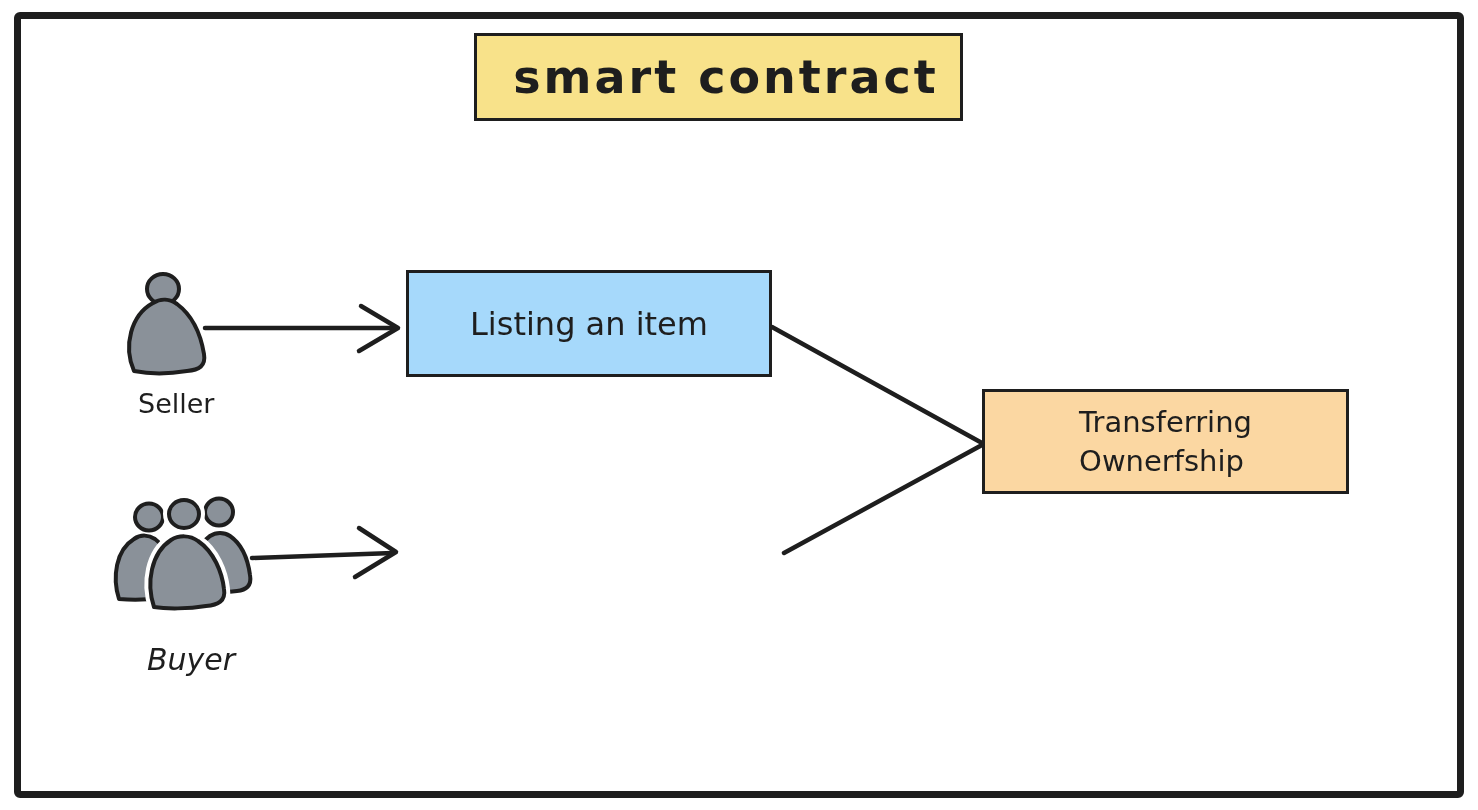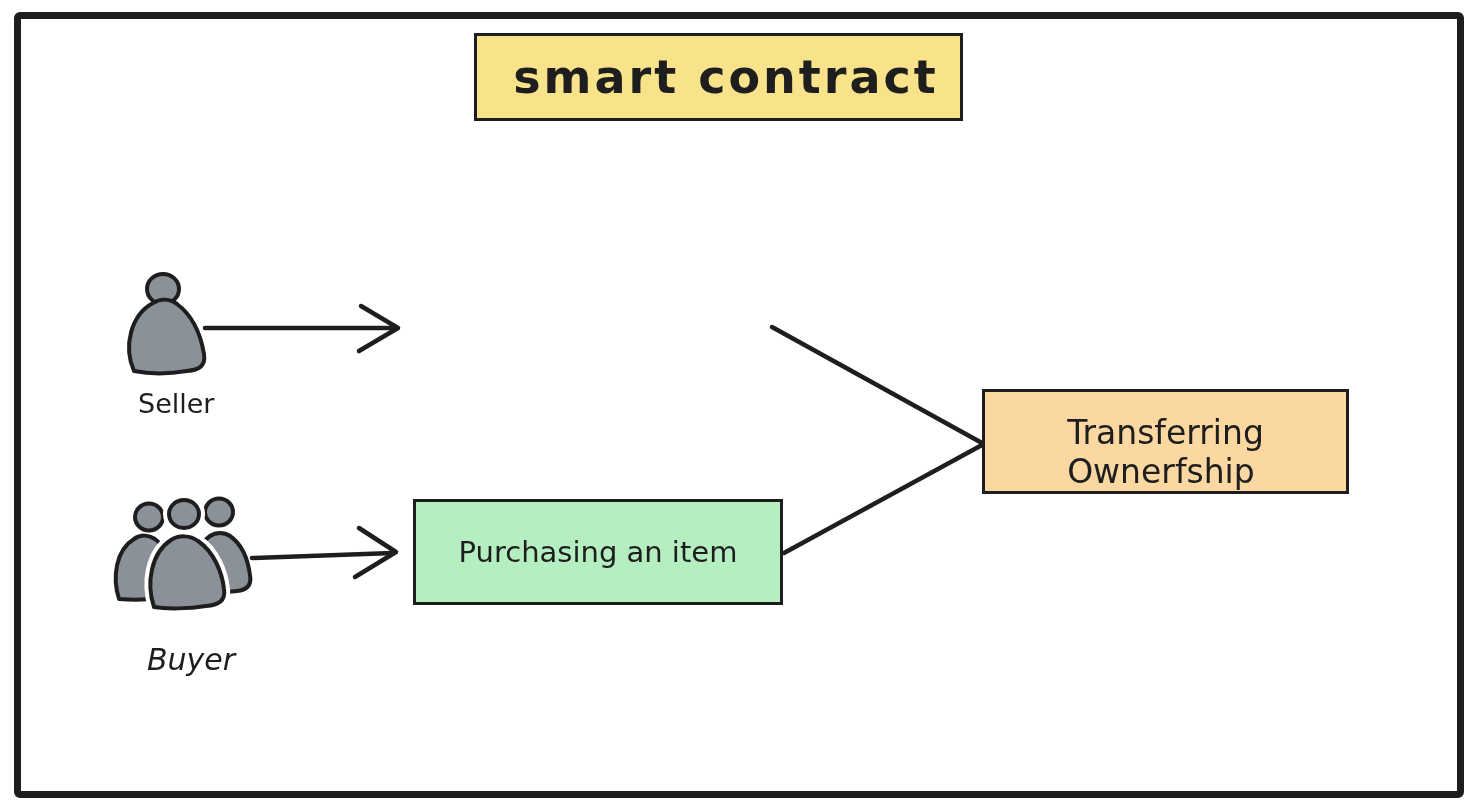--- a/index.html
+++ b/index.html
@@ -87,23 +87,22 @@
     height: 106px;
     background: var(--purchasing-bg);
     font-size: 29px;
   }
   .node-transferring {
     left: 982px;
     top: 389px;
     width: 367px;
     height: 105px;
     background: var(--transferring-bg);
-    font-size: 33px;
+    font-size: 29px;
     line-height: 39px;
-    align-items: flex-end;
   }
   .node-transferring .multiline {
     white-space: pre-line;
     text-align: left;
   }
   .actor-label {
     position: absolute;
     color: var(--stroke);
   }
   .label-seller {
@@ -180,24 +179,24 @@
         C 214 552 222 572 224 589
         C 226 601 218 605 206 606
         C 188 609 166 609 154 607 Z"></path>
     </g>
   </svg>
 
   <div class="node node-title">
     <span>smart contract</span>
   </div>
 
-
-  <div class="node node-purchasing">
-    <span>Purchasing an item</span>
+  <div class="node node-listing">
+    <span>Listing an item</span>
   </div>
+
 
   <div class="node node-transferring">
     <span class="multiline">Transferring
 Ownerfship</span>
   </div>
 
   <div class="actor-label label-seller">Seller</div>
   <div class="actor-label label-buyer">Buyer</div>
 
 </div>

